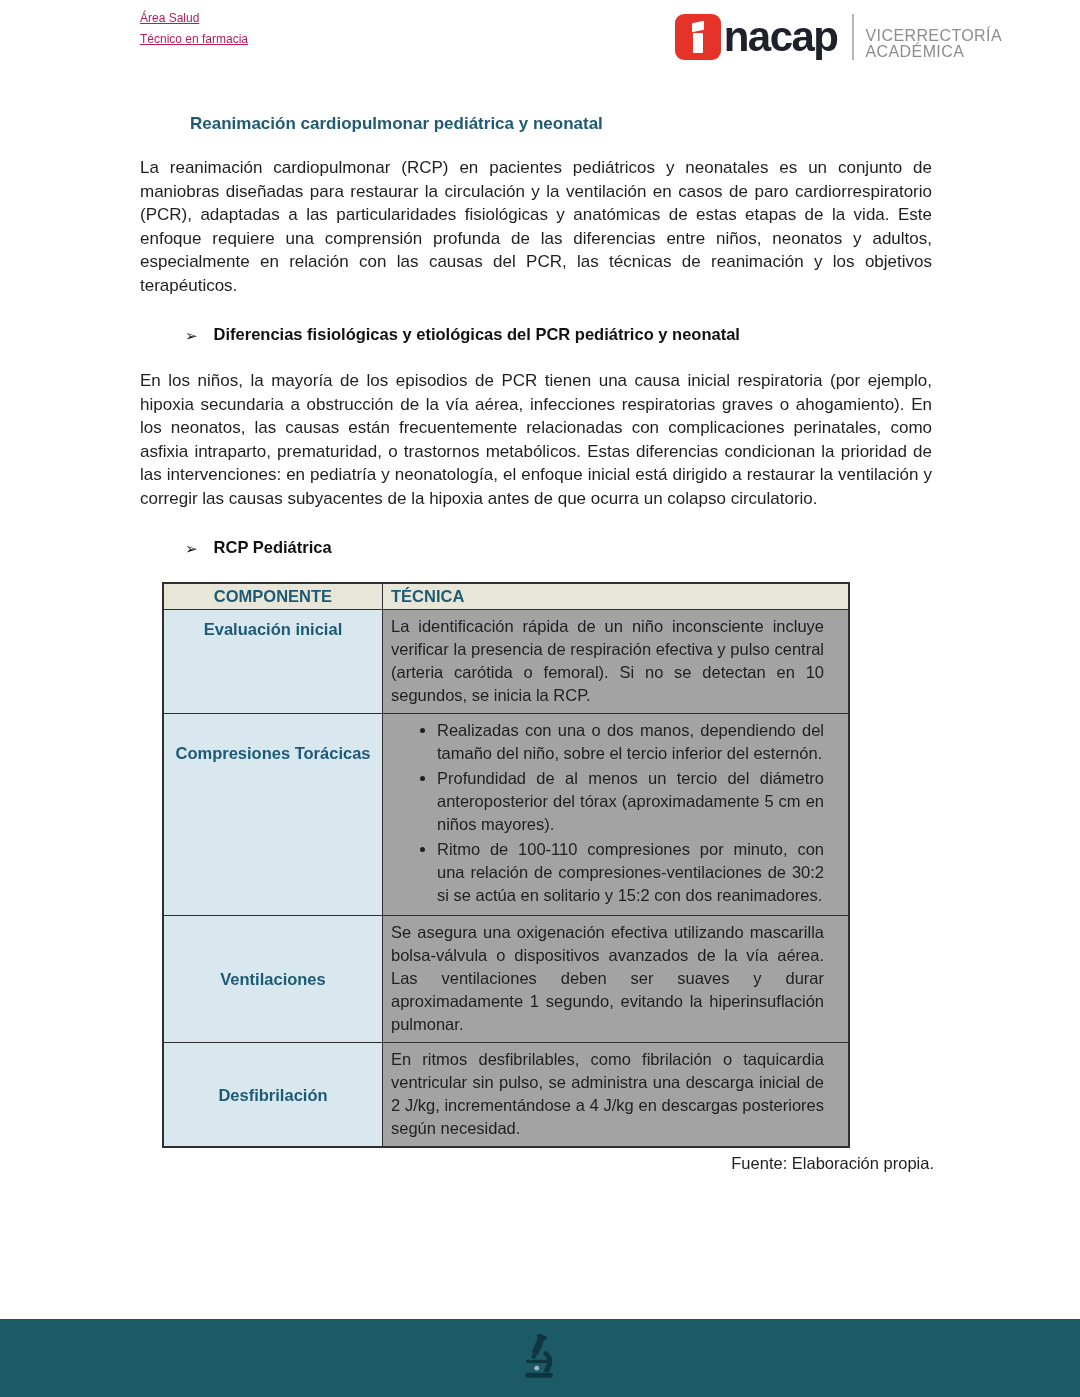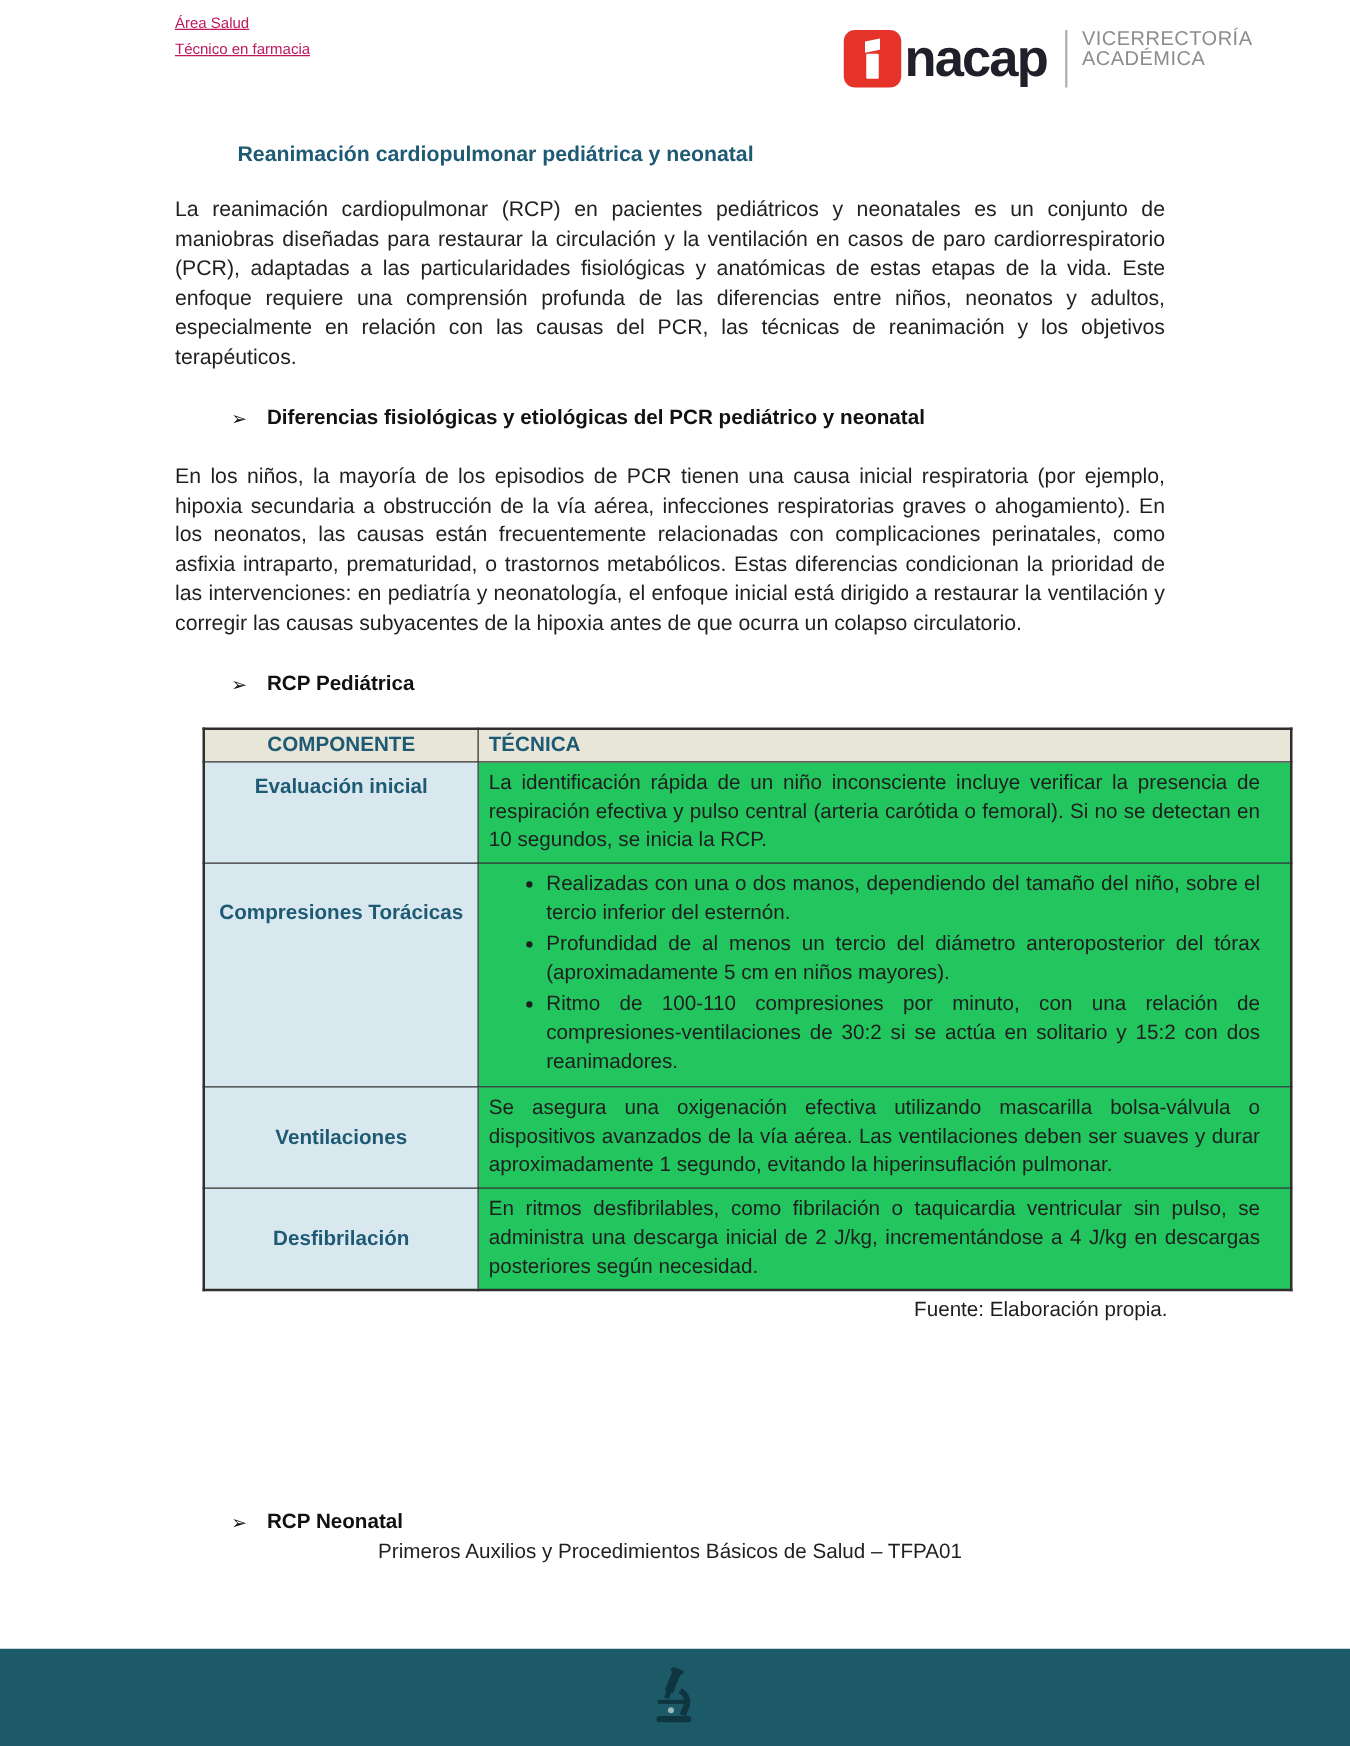--- a/index.html
+++ b/index.html
@@ -10,53 +10,53 @@
     overflow:hidden;
     font-family:"Liberation Sans", sans-serif;
     color:#1f1f1f;
     box-sizing:border-box;
   }
   .content{padding:6px 148px 0 140px;}
 
   
   .doc-header{display:flex;justify-content:space-between;align-items:flex-start;height:84px;}
   .header-left{font-size:12px;line-height:21px;color:#be185d;padding-top:2px;text-decoration:underline;}
-  .header-logo{display:flex;align-items:flex-start;margin-top:18px;margin-right:-70px;}
+  .header-logo{display:flex;align-items:flex-end;margin-top:8px;margin-right:-70px;}
   .logo-mark{position:relative;width:46px;height:46px;background:var(--logo-red,#E5332A);border-radius:9px;display:inline-block;}
   .logo-mark::before{content:"";position:absolute;top:8px;left:17px;width:12px;height:9px;background:#fff;transform:skewY(-12deg);}
   .logo-mark::after{content:"";position:absolute;bottom:7px;left:18px;width:10px;height:20px;background:#fff;border-radius:1px;}
   .logo-word{font-size:42px;font-weight:bold;color:var(--logo-text,#20202A);letter-spacing:-1.5px;margin-left:3px;line-height:46px;}
   .logo-divider{width:2px;height:46px;background:#b5b5b5;margin:0 12px 0 14px;}
   .logo-sub{display:flex;flex-direction:column;font-size:16px;line-height:16px;color:var(--logo-sub-gray,#8C8C8C);letter-spacing:0.4px;}
 
   
   .doc-title{margin:24px 0 0 50px;font-size:17px;font-weight:bold;color:var(--heading-teal,#1E5A74);}
   .body-text{margin:22px 0 0 0;font-size:17px;line-height:23.5px;text-align:justify;}
   .subheading{margin:28px 0 0 45px;font-size:16.5px;font-weight:bold;color:#111;display:flex;}
   .subheading .arrow{font-weight:normal;margin-right:16px;font-size:15px;line-height:22px;}
 
   
-  .rcp-table{margin:22px 0 0 22px;width:872px;border-collapse:collapse;border:2px solid #2f2f2f;font-size:16.5px;}
+  .rcp-table{margin:22px 0 0 22px;width:688px;border-collapse:collapse;border:2px solid #2f2f2f;font-size:16.5px;}
   .rcp-table th,.rcp-table td{border:1px solid #2f2f2f;}
   .rcp-table thead th{
     background:var(--table-header-bg,#E8E6D8);
     color:var(--heading-teal,#1E5A74);
     font-weight:bold;text-align:left;
     padding:3px 8px;font-size:16.5px;
   }
   .rcp-table thead th.col-component{width:202px;text-align:center;}
   td.label{
     background:var(--table-label-bg,#D9E8EF);
     color:var(--heading-teal,#1E5A74);
     font-weight:bold;text-align:center;vertical-align:middle;
     padding:4px 10px;line-height:26px;
   }
   td.label.top{vertical-align:top;padding-top:6px;}
   td.label.high{vertical-align:top;padding-top:26px;}
-  td.tech{background:#22c55e;padding:5px 24px 6px 8px;line-height:23px;text-align:justify;vertical-align:top;margin-top:45px;}
+  td.tech{background:#a3a3a3;padding:5px 24px 6px 8px;line-height:23px;text-align:justify;vertical-align:top;margin-top:45px;}
   ul.bullets{margin:0;padding:0 0 0 46px;list-style:disc;}
   ul.bullets li{margin:0 0 2px 0;text-align:justify;line-height:23px;}
 
   .source-note{margin:6px 0 0 0;width:794px;text-align:right;font-size:16.5px;}
 
   
   .page-number{margin-top:8px;text-align:center;font-size:16.5px;}
   .footer-course{margin-top:2px;text-align:center;font-size:16.5px;}
   .footer-bar{
     position:absolute;left:0;bottom:0;width:1080px;height:78px;

